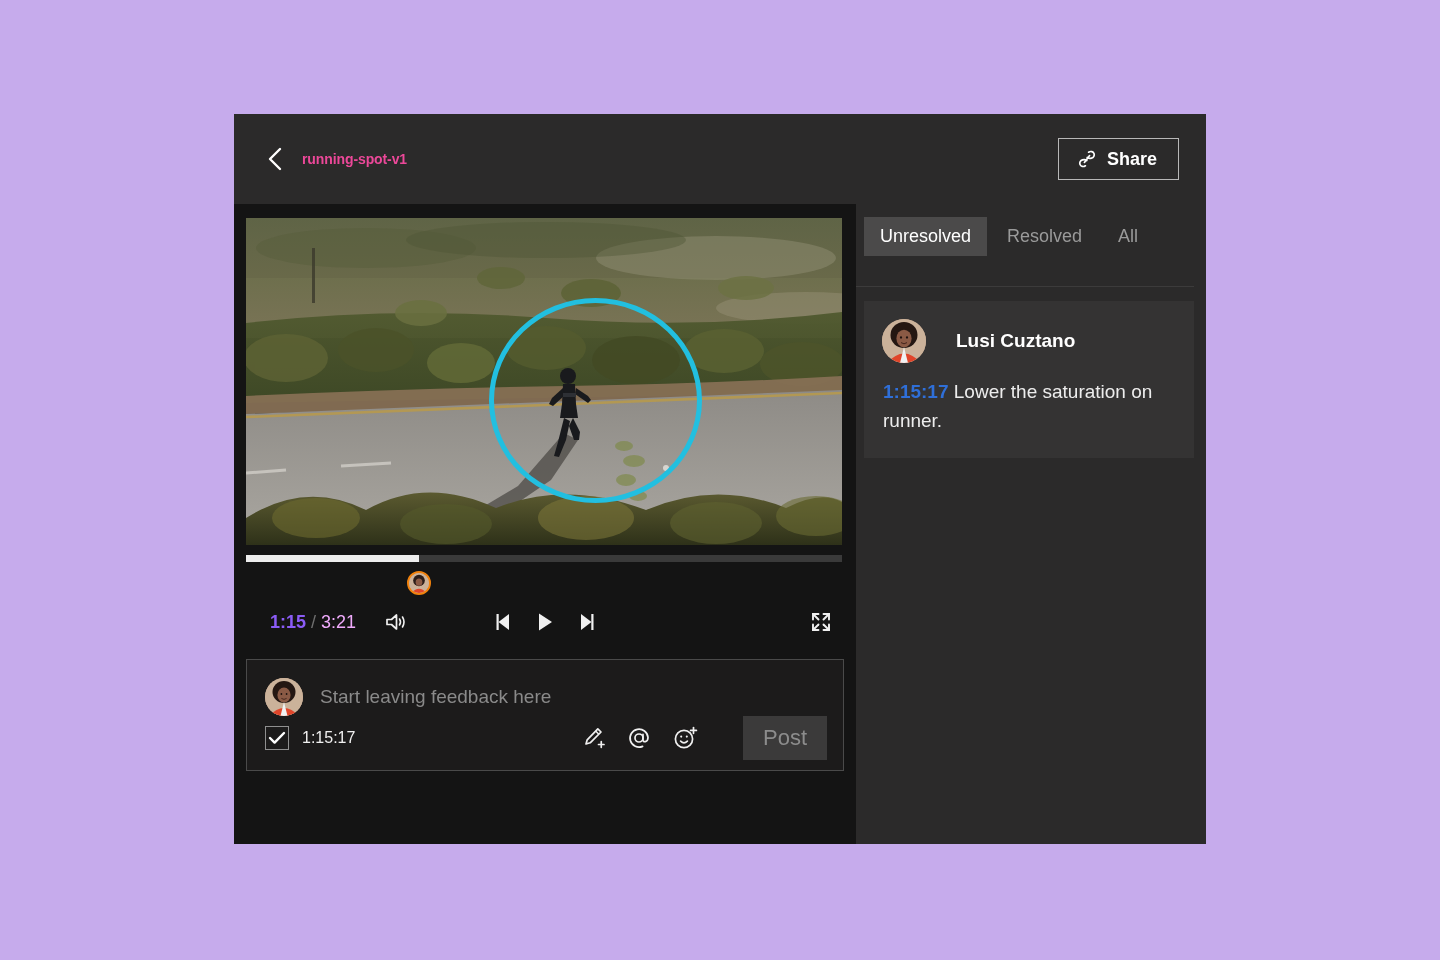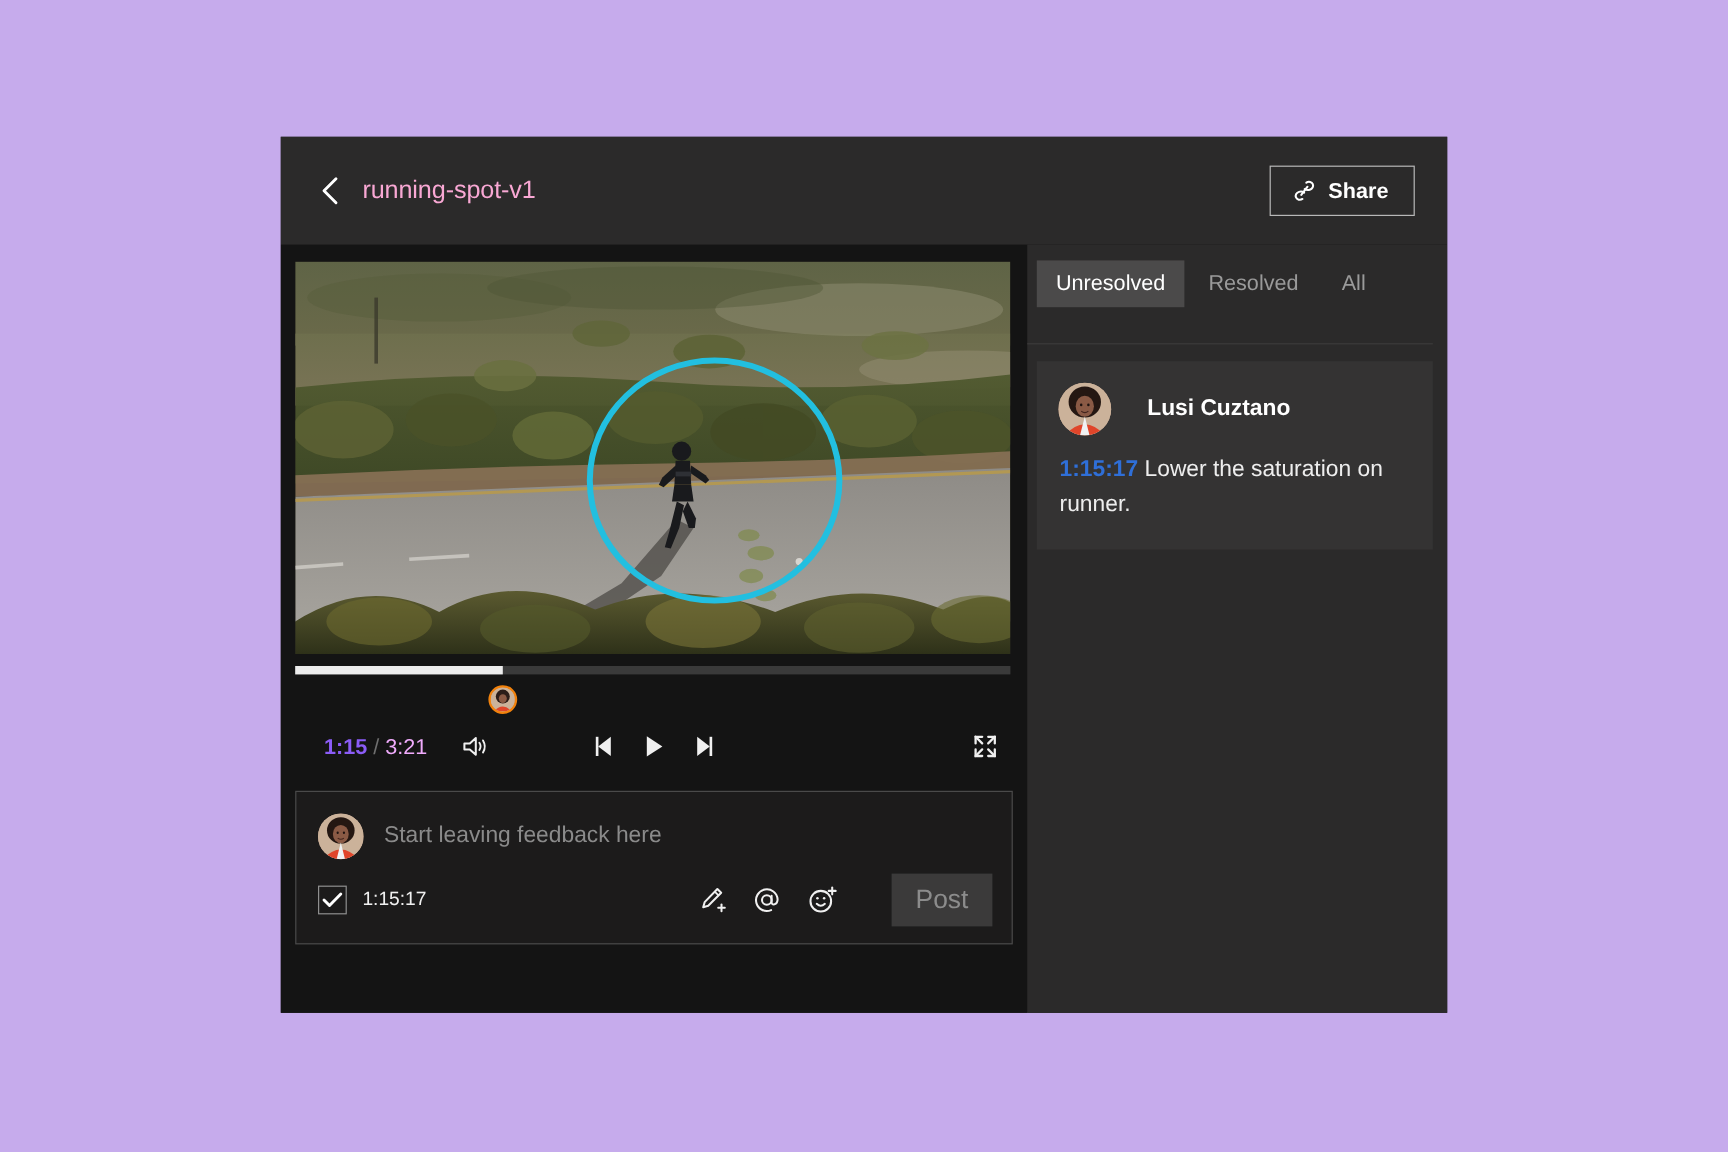--- a/index.html
+++ b/index.html
@@ -28,23 +28,23 @@
     padding: 0 27px 0 28px;
     flex: 0 0 90px;
   }
   .back-btn {
     width: 26px; height: 30px;
     display: flex; align-items: center; justify-content: center;
     cursor: pointer;
     margin-right: 14px;
   }
   .page-title {
-    color: #f9a8d4;
-    font-size: 21px;
-    font-weight: normal;
+    color: #ec4899;
+    font-size: 14px;
+    font-weight: bold;
     letter-spacing: -0.1px;
   }
   .header-spacer { flex: 1; }
   .share-btn {
     display: flex; align-items: center; gap: 10px;
     border: 1px solid #b8b8b8;
     background: #2b2a2a;
     padding: 9px 21px 9px 18px;
     cursor: pointer;
   }
@@ -125,21 +125,21 @@
   }
   .transport > * { pointer-events: auto; cursor: pointer; display:flex; align-items:center; }
   .ctrl-spacer { flex: 1; }
   .fs-btn { cursor: pointer; display:flex; align-items:center; }
 
   
   .composer {
     margin-top: 16px;
     border: 1px solid #4a4a4a;
     background: #1c1b1b;
-    height: 128px;
+    height: 112px;
     display: flex; flex-direction: column;
     padding: 18px 16px 14px 18px;
   }
   .composer-top { display: flex; align-items: center; gap: 17px; }
   .composer-avatar {
     width: 38px; height: 38px; border-radius: 50%;
     overflow: hidden; flex: 0 0 38px;
     background: #c9a68e;
   }
   .composer-input {

